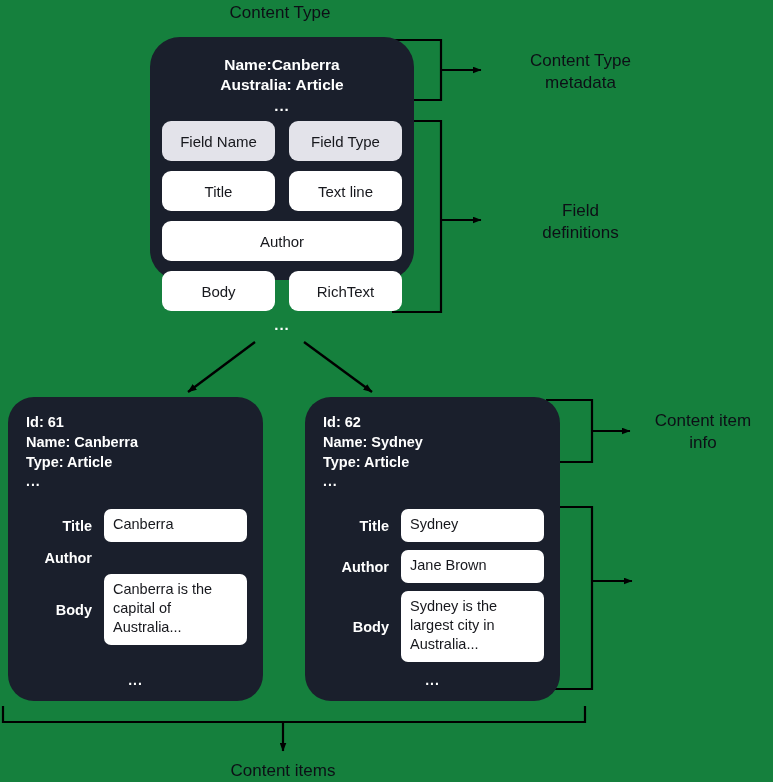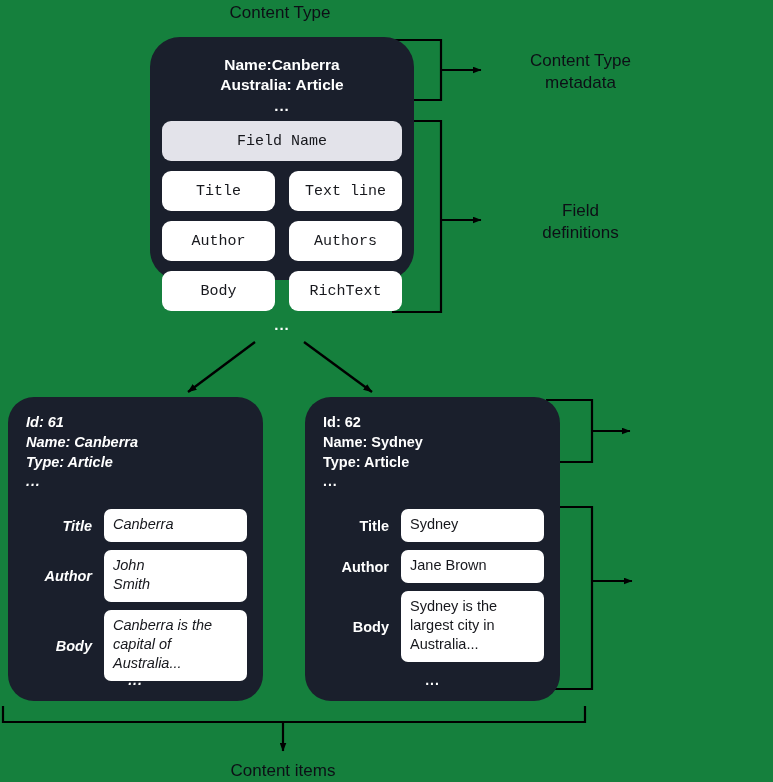--- a/index.html
+++ b/index.html
@@ -52,21 +52,21 @@
     width: 264px;
     height: 243px;
     border-radius: 30px;
   }
   .card-item {
     top: 397px;
     width: 255px;
     height: 304px;
     border-radius: 26px;
   }
-  .card-item-left  { left: 8px; font-style: italic; }
+  .card-item-left  { left: 8px; }
   .card-item-right { left: 305px; }
 
   
   .ct-head {
     position: absolute;
     left: 0;
     top: 18px;
     width: 100%;
     text-align: center;
     color: #ffffff;
@@ -93,21 +93,20 @@
     text-align: center;
     font-size: 15px;
   }
 
   
   .fd-grid {
     position: absolute;
     left: 12px;
     top: 84px;
     width: 240px;
-    font-family: Liberation Mono, monospace;
   }
   .fd-row {
     display: flex;
     gap: 14px;
     margin-bottom: 10px;
   }
   .chip {
     flex: 1 1 0;
     height: 40px;
     border-radius: 9px;
@@ -236,28 +235,28 @@
   <div class="card card-ct">
     <div class="ct-head">
       <div>Name:Canberra</div>
       <div>Australia: Article</div>
     </div>
     <div class="ellipsis ct-ellipsis-top">...</div>
 
     <div class="fd-grid">
       <div class="fd-row">
         <div class="chip header">Field Name</div>
+        <div class="chip header">Field Type</div>
       </div>
       <div class="fd-row">
         <div class="chip">Title</div>
         <div class="chip">Text line</div>
       </div>
       <div class="fd-row">
         <div class="chip">Author</div>
-        <div class="chip">Authors</div>
       </div>
       <div class="fd-row">
         <div class="chip">Body</div>
         <div class="chip">RichText</div>
       </div>
     </div>
 
     <div class="ellipsis ct-ellipsis-bottom">...</div>
   </div>
 
@@ -273,22 +272,20 @@
 Type: Article</div>
     <div class="ellipsis ci-ellipsis">...</div>
 
     <div class="ci-fields">
       <div class="ci-field-row">
         <div class="ci-field-label">Title</div>
         <div class="ci-field-value h1">Canberra</div>
       </div>
       <div class="ci-field-row">
         <div class="ci-field-label">Author</div>
-        <div class="ci-field-value h2">John
-Smith</div>
       </div>
       <div class="ci-field-row">
         <div class="ci-field-label">Body</div>
         <div class="ci-field-value h3">Canberra is the
 capital of
 Australia...</div>
       </div>
     </div>
 
     <div class="ellipsis ci-ellipsis-bottom">...</div>
@@ -313,17 +310,19 @@
         <div class="ci-field-label">Body</div>
         <div class="ci-field-value h3">Sydney is the
 largest city in
 Australia...</div>
       </div>
     </div>
 
     <div class="ellipsis ci-ellipsis-bottom">...</div>
   </div>
 
+  <div class="plain-label" style="left:633px; top:410px; width:140px;">Content item
+info</div>
 
 
   <div class="plain-label" style="left:183px; top:760px; width:200px;">Content items</div>
 
 </div>
 
 </body></html>

